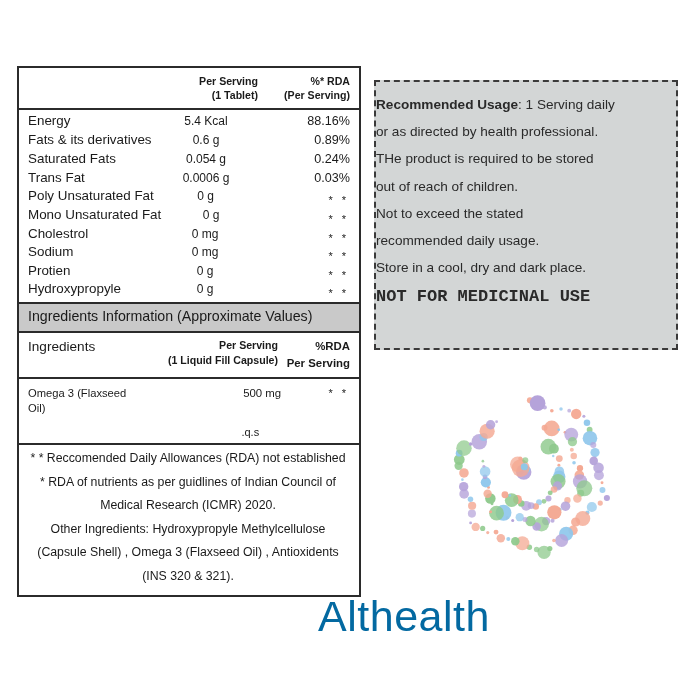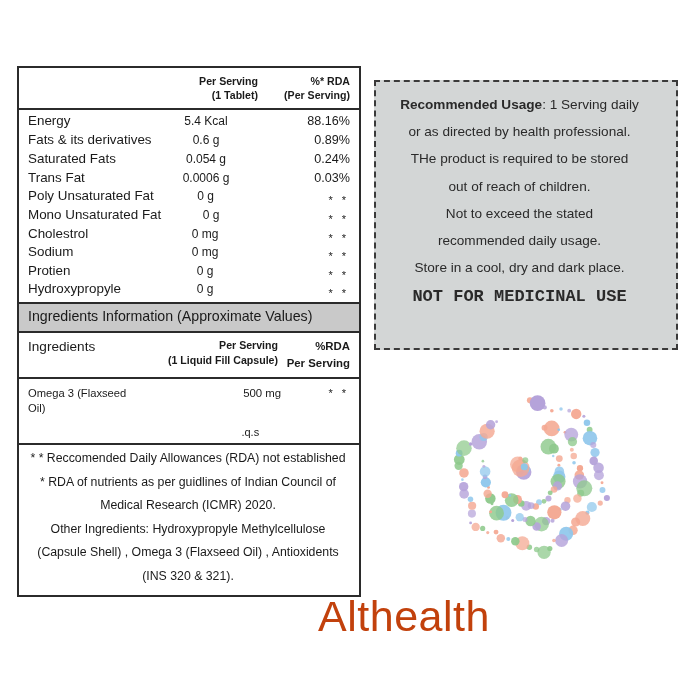--- a/index.html
+++ b/index.html
@@ -188,21 +188,20 @@
   .usage-box {
     position: absolute;
     left: 374px;
     top: 80px;
     width: 304px;
     height: 270px;
     box-sizing: border-box;
     background: #d3d6d6;
     border: 2px dashed #3a3a3a;
     padding: 14px 13px 10px 0;
-    text-align: center;
   }
   .usage-box p {
     margin: 0 0 9.5px 0;
     font-size: 13.6px;
     line-height: 1.3;
     color: #2a2a2a;
   }
   .usage-box p.lead { margin-bottom: 9.5px; }
   .usage-box b { font-weight: bold; }
   .usage-box p.strong {
@@ -224,21 +223,21 @@
 
   .brand {
     position: absolute;
     left: 0;
     top: 592px;
     width: 690px;
     text-align: center;
     font-size: 43px;
     font-weight: 300;
     letter-spacing: 0.5px;
-    color: #c2410c;
+    color: #0369a1;
   }
   .brand-inner {
     display: inline-block;
     margin-left: 118px;
   }
 </style>
 </head>
 <body>
 
 <div class="facts-panel">

